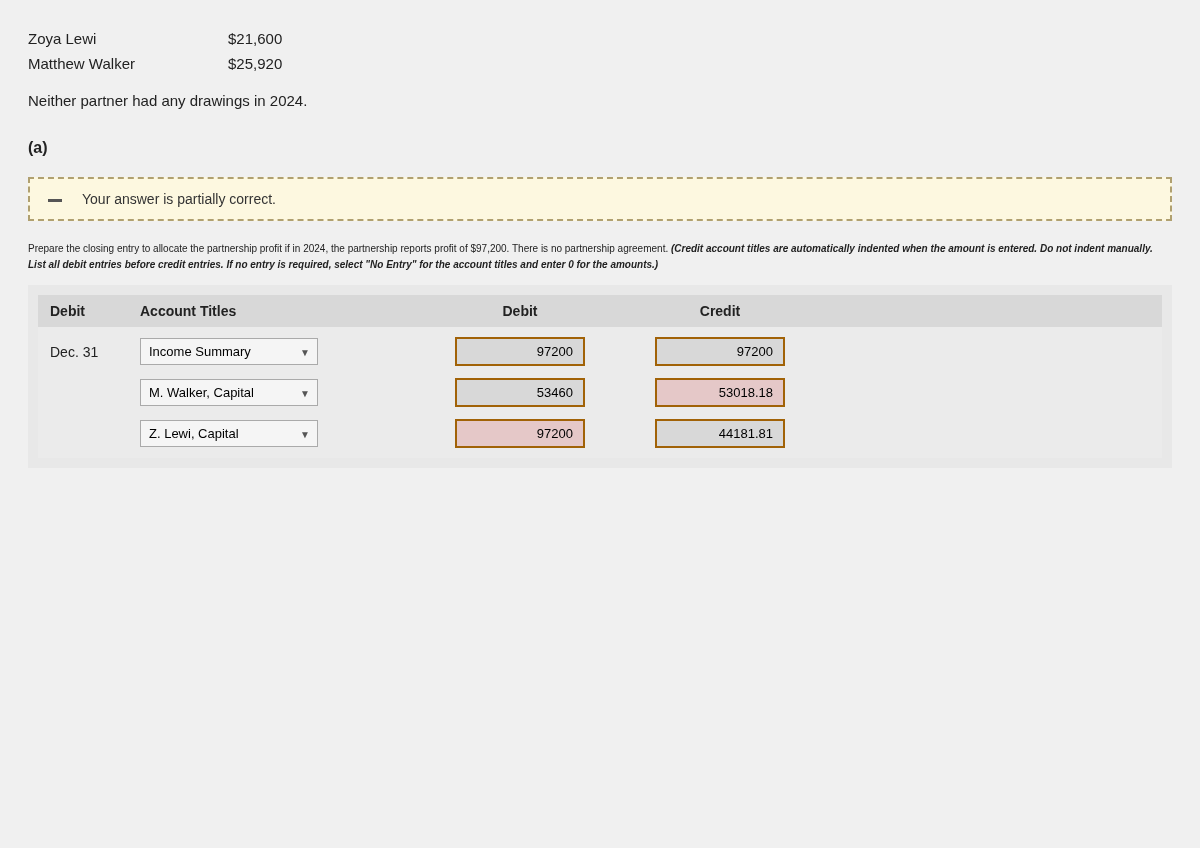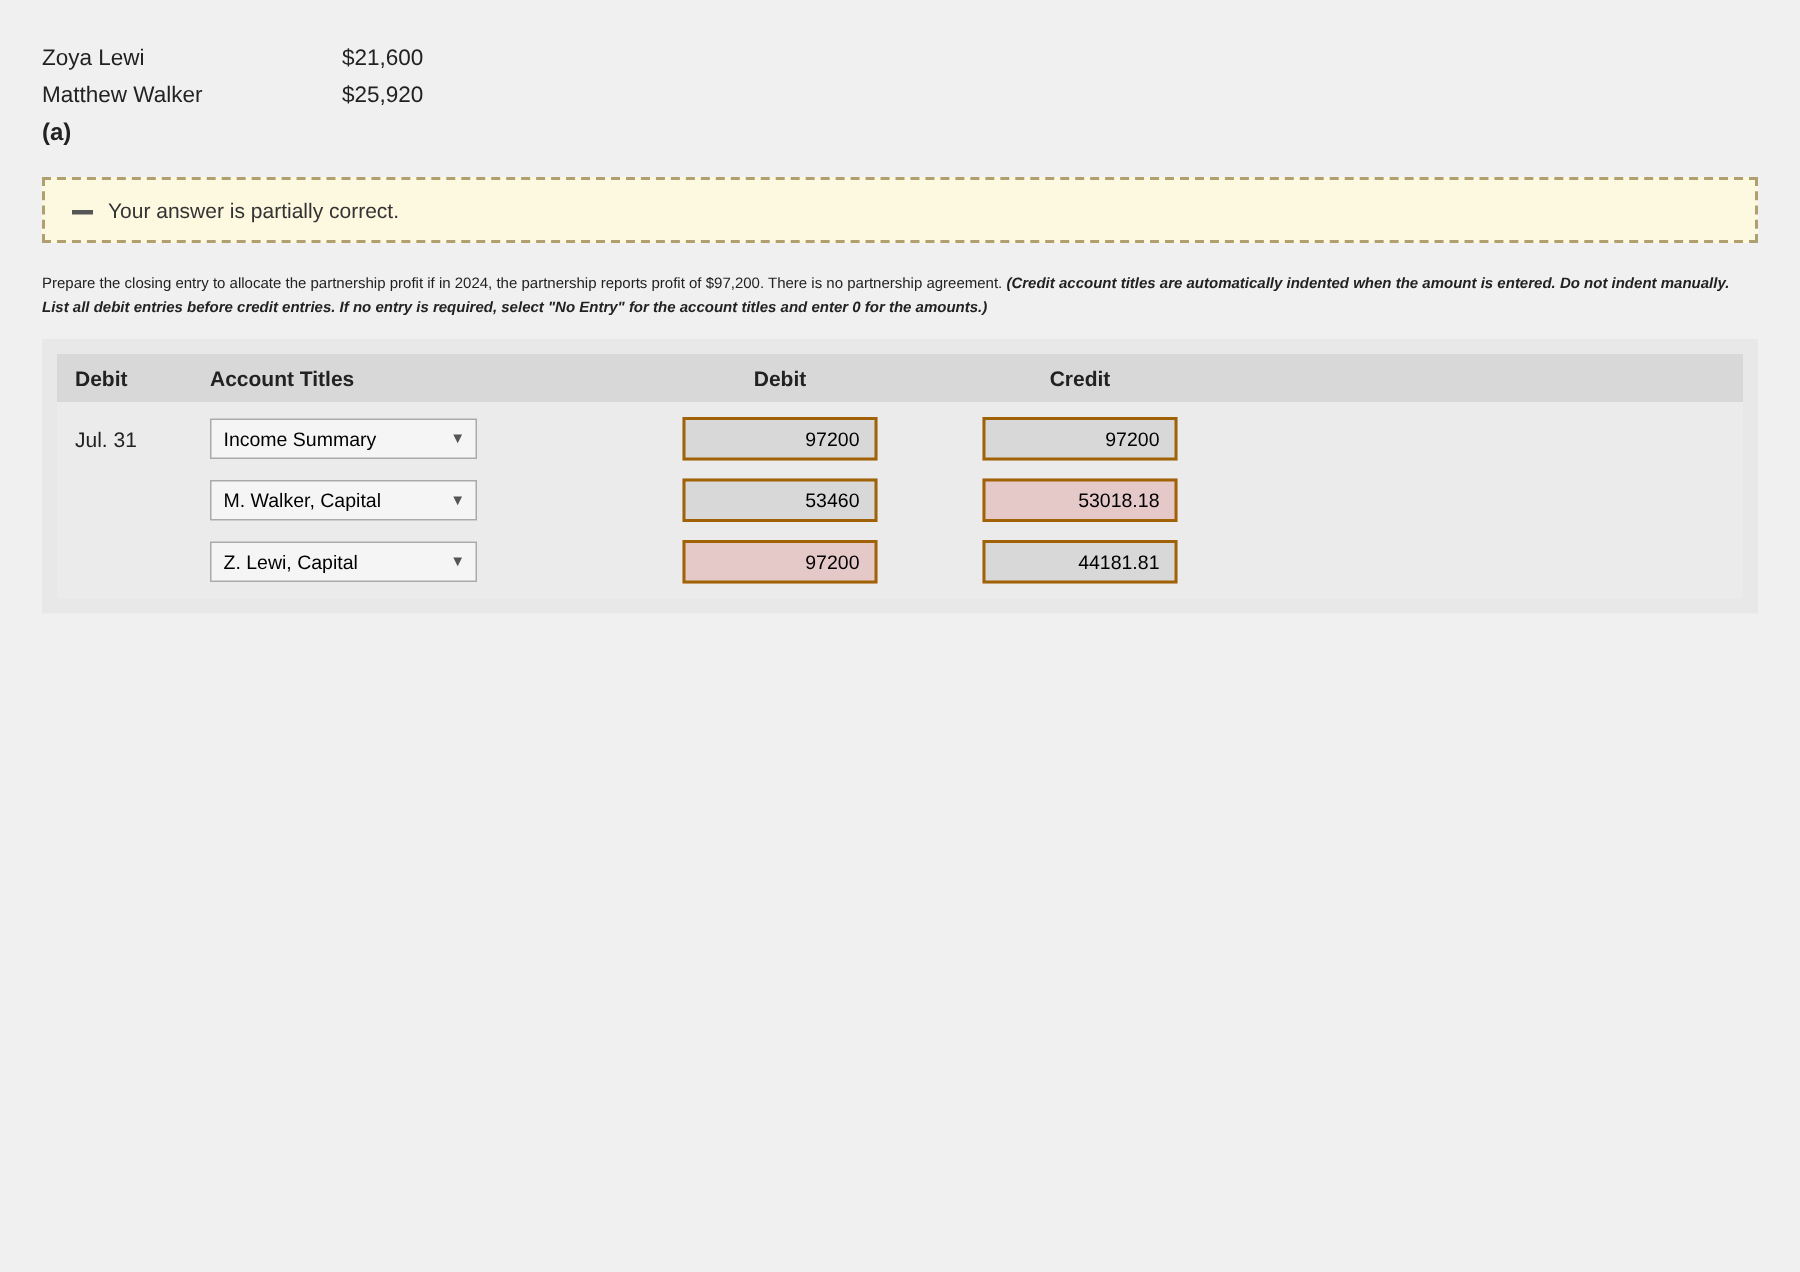--- a/index.html
+++ b/index.html
@@ -50,21 +50,21 @@
       margin-bottom: 20px;
     }
 
     .answer-box {
       border: 2px dashed #b0a070;
       background-color: #fdf8e0;
       padding: 12px 18px;
       margin-bottom: 20px;
       display: flex;
       align-items: center;
-      gap: 10px;
+      gap: 20px;
     }
 
     .answer-box-icon {
       width: 18px;
       height: 18px;
       background-color: #666;
       display: inline-block;
       flex-shrink: 0;
     }
 
@@ -164,20 +164,21 @@
   <div class="partner-row">
     <span class="partner-name">Zoya Lewi</span>
     <span class="partner-amount">$21,600</span>
   </div>
 
   <div class="partner-row">
     <span class="partner-name">Matthew Walker</span>
     <span class="partner-amount">$25,920</span>
   </div>
 
+  <p class="drawings-note">Neither partner had any drawings in 2024.</p>
 
   <div class="section-label">(a)</div>
 
   <div class="answer-box">
     <span class="answer-box-icon" style="width:14px;height:3px;background:#555;margin-top:2px;"></span>
     <span class="answer-box-text">Your answer is partially correct.</span>
   </div>
 
   <p class="instructions-text">
     <span>Prepare the closing entry to allocate the partnership profit if in 2024, the partnership reports profit of $97,200. There is no partnership agreement. </span><em>(Credit account titles are automatically indented when the amount is entered. Do not indent manually. List all debit entries before credit entries. If no entry is required, select "No Entry" for the account titles and enter 0 for the amounts.)</em>
@@ -189,21 +190,21 @@
       <div class="col-date">Debit</div>
       <div class="col-account">Account Titles</div>
       <div class="col-debit">Debit</div>
       <div class="col-credit">Credit</div>
     </div>
 
     <div class="journal-body">
 
       <div class="journal-entry-row">
         <div class="col-date">
-          <span>Jul. 31</span>
+          <span>Dec. 31</span>
         </div>
         <div class="col-account">
           <div class="select-container">
             <select>
               <option>Income Summary</option>
               <option>M. Walker, Capital</option>
               <option>Z. Lewi, Capital</option>
               <option>No Entry</option>
             </select>
             <span class="select-arrow">▼</span>

